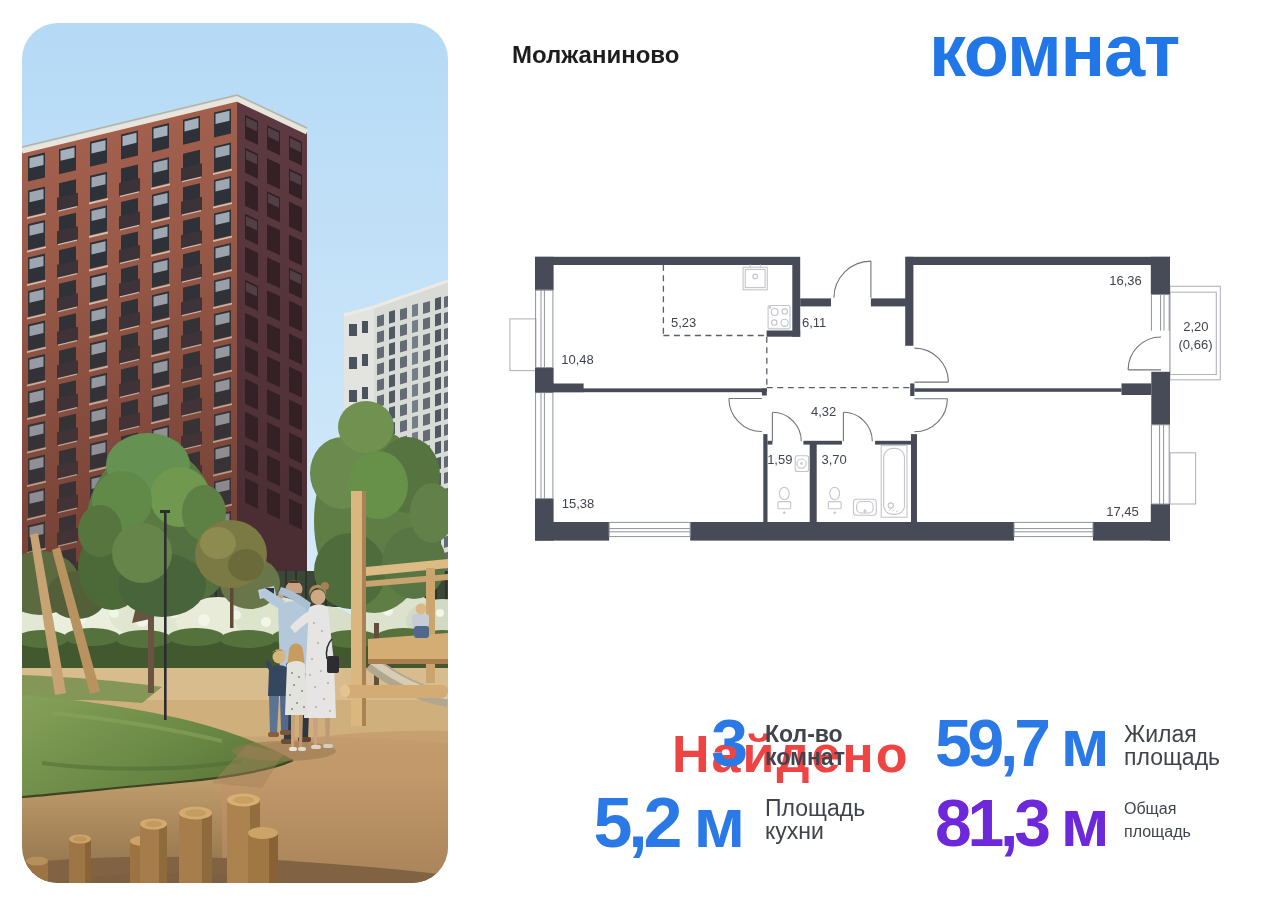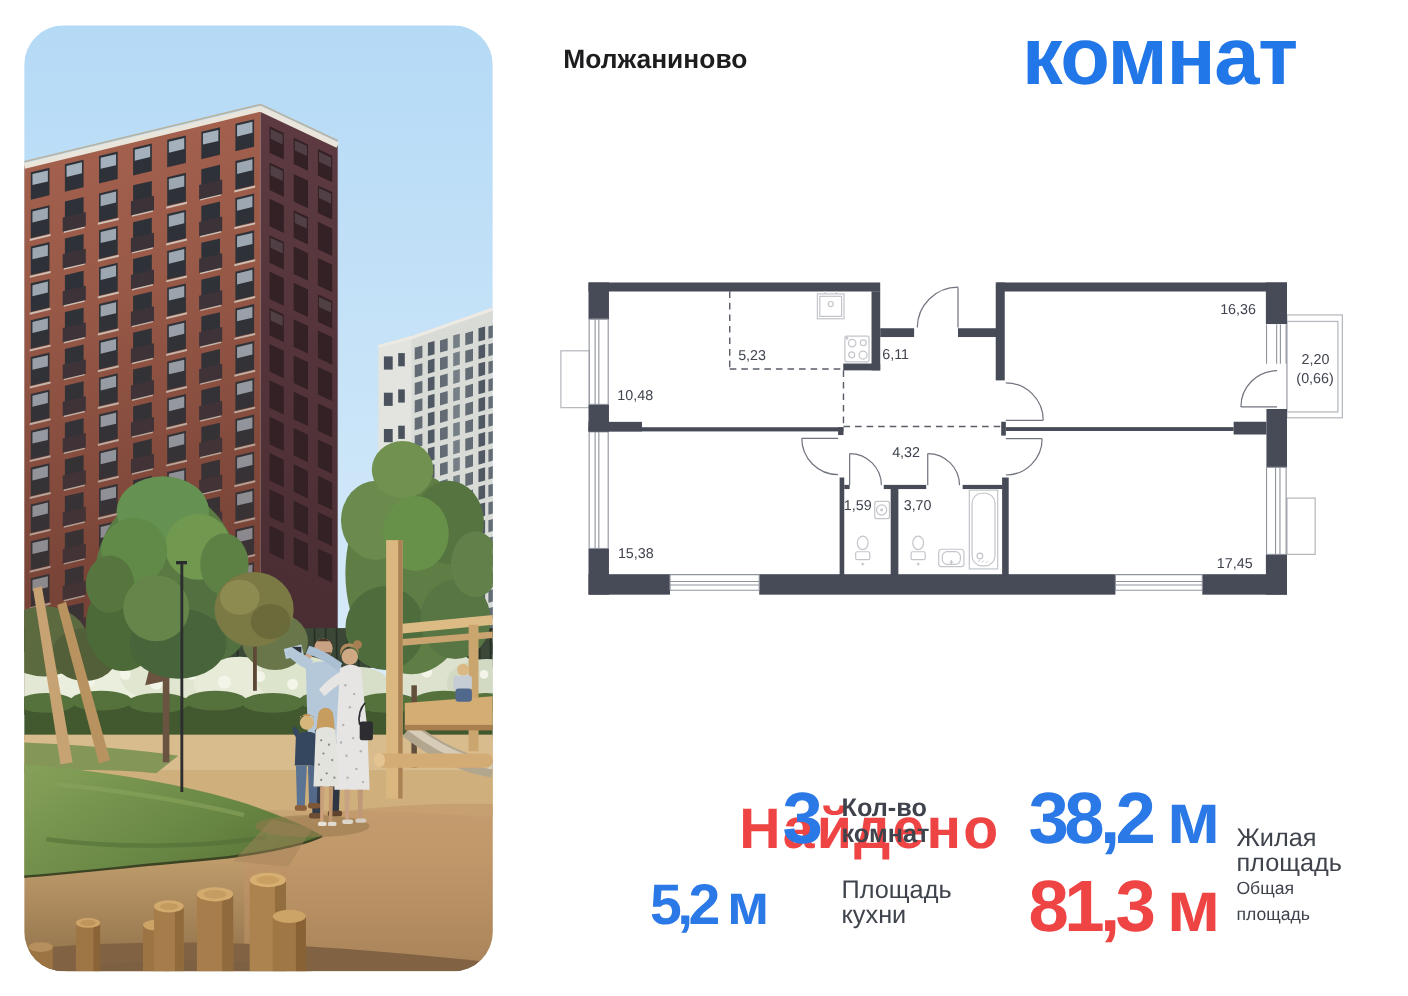--- a/index.html
+++ b/index.html
@@ -771,23 +771,23 @@
     </g>
   </g>
 </svg>
 
 <div class="abs" style="left:672px;top:724px;font-size:52px;font-weight:700;color:#ef4444;letter-spacing:2px;">Найдено</div>
 
 <div class="abs" style="left:648px;top:712px;width:100px;text-align:right;font-size:66px;font-weight:700;color:#2b79e6;line-height:62px;">3</div>
 
 <div class="abs" style="left:765px;top:723px;font-size:23px;font-weight:700;color:#3f434c;line-height:23px;">Кол-во<br>комнат</div>
 
-<div class="abs" style="left:935px;top:712px;font-size:66px;font-weight:700;color:#2b79e6;line-height:62px;letter-spacing:-4.2px;">38,2 м</div>
-
-<div class="abs" style="left:1124px;top:723px;font-size:23px;font-weight:400;color:#3f434c;line-height:23px;margin-top:27px;">Жилая<br>площадь</div>
-
-<div class="abs" style="left:591px;top:792px;width:150px;text-align:left;font-size:52px;font-weight:700;color:#2b79e6;line-height:62px;letter-spacing:-4.2px;">5,2 м</div>
+<div class="abs" style="left:935px;top:712px;font-size:66px;font-weight:700;color:#2b79e6;line-height:62px;letter-spacing:-4.2px;">59,7 м</div>
+
+<div class="abs" style="left:1124px;top:723px;font-size:23px;font-weight:400;color:#3f434c;line-height:23px;">Жилая<br>площадь</div>
+
+<div class="abs" style="left:591px;top:792px;width:150px;text-align:right;font-size:70px;font-weight:700;color:#2b79e6;line-height:62px;letter-spacing:-4.2px;">5,2 м</div>
 
 <div class="abs" style="left:765px;top:797px;font-size:23px;font-weight:400;color:#3f434c;line-height:23px;">Площадь<br>кухни</div>
 
-<div class="abs" style="left:935px;top:792px;font-size:66px;font-weight:700;color:#ef4444;line-height:62px;letter-spacing:-4.2px;">81,3 м</div>
+<div class="abs" style="left:935px;top:792px;font-size:66px;font-weight:700;color:#6d28d9;line-height:62px;letter-spacing:-4.2px;">81,3 м</div>
 
 <div class="abs" style="left:1124px;top:797px;font-size:16px;font-weight:400;color:#3f434c;line-height:23px;">Общая<br>площадь</div>
 
 </body></html>

